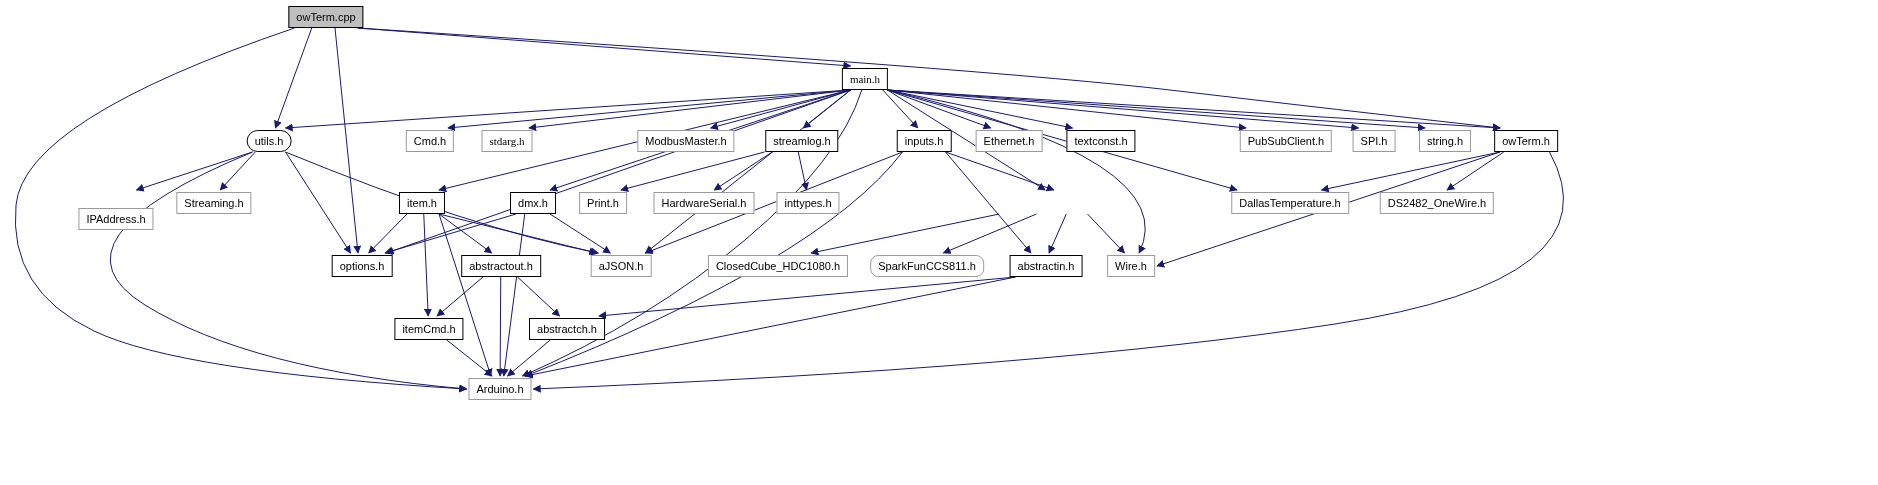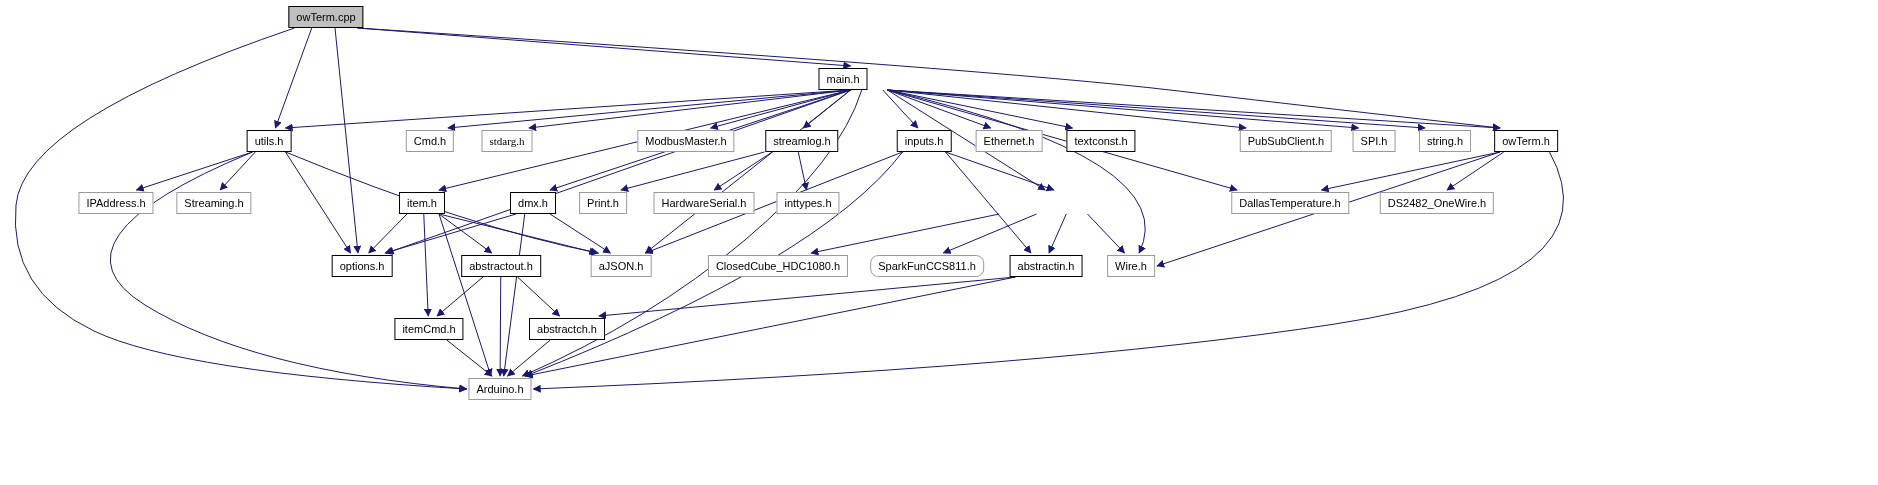--- a/index.html
+++ b/index.html
@@ -97,34 +97,34 @@
       <path d="M1015.5,277 L525.5,376" class="edge" marker-end="url(#arrowhead)"></path>
       <path d="M446.75,340 L492.0125,376" class="edge" marker-end="url(#arrowhead)"></path>
       <path d="M550.25,340 L507.5375,376" class="edge" marker-end="url(#arrowhead)"></path>
       <path d="M1500,152 L1321.5,190" class="edge" marker-end="url(#arrowhead)"></path>
       <path d="M1503.75,152 L1447.0125,190" class="edge" marker-end="url(#arrowhead)"></path>
       <path d="M1500,152 L1157,266" class="edge" marker-end="url(#arrowhead)"></path>
       <path d="M1549.5,152 Q1620,280 1335,324 Q1050,368 533.5,389" class="edge" marker-end="url(#arrowhead)"></path>
     </svg>
 
 <div class="node current" title="owTerm.cpp" style="left: 326px; top: 6px;">owTerm.cpp</div>
-    <div class="node doc" title="main.h" style="left: 843px; top: 68px;">main.h</div>
-    <div class="node doc" title="utils.h" style="left: 269px; top: 130px;">utils.h</div>
+    <div class="node doc" title="main.h" style="left: 865px; top: 68px; font-family: Liberation Serif, serif;">main.h</div>
+    <div class="node doc" title="utils.h" style="left: 269px; top: 130px; border-radius: 11px;">utils.h</div>
     <div class="node ext" title="Cmd.h" style="left: 430px; top: 130px;">Cmd.h</div>
     <div class="node ext" title="stdarg.h" style="left: 507px; top: 130px; font-family: Liberation Serif, serif;">stdarg.h</div>
     <div class="node ext" title="ModbusMaster.h" style="left: 686px; top: 130px;">ModbusMaster.h</div>
     <div class="node doc" title="streamlog.h" style="left: 795px; top: 130px; margin-left: 7px;">streamlog.h</div>
     <div class="node doc" title="inputs.h" style="left: 924px; top: 130px;">inputs.h</div>
     <div class="node ext" title="Ethernet.h" style="left: 1009px; top: 130px;">Ethernet.h</div>
     <div class="node doc" title="textconst.h" style="left: 1101px; top: 130px;">textconst.h</div>
     <div class="node ext" title="PubSubClient.h" style="left: 1286px; top: 130px;">PubSubClient.h</div>
     <div class="node ext" title="SPI.h" style="left: 1374px; top: 130px;">SPI.h</div>
     <div class="node ext" title="string.h" style="left: 1445px; top: 130px;">string.h</div>
     <div class="node doc" title="owTerm.h" style="left: 1526px; top: 130px;">owTerm.h</div>
-    <div class="node ext" title="IPAddress.h" style="left: 116px; top: 192px;">IPAddress.h</div>
+    <div class="node ext" title="IPAddress.h" style="left: 116px; top: 208px;">IPAddress.h</div>
     <div class="node ext" title="Streaming.h" style="left: 214px; top: 192px;">Streaming.h</div>
     <div class="node doc" title="item.h" style="left: 422px; top: 192px;">item.h</div>
     <div class="node doc" title="dmx.h" style="left: 533px; top: 192px;">dmx.h</div>
     <div class="node ext" title="Print.h" style="left: 603px; top: 192px;">Print.h</div>
     <div class="node ext" title="HardwareSerial.h" style="left: 704px; top: 192px;">HardwareSerial.h</div>
     <div class="node ext" title="inttypes.h" style="left: 808px; top: 192px;">inttypes.h</div>
     <div class="node ext" title="DallasTemperature.h" style="left: 1290px; top: 192px;">DallasTemperature.h</div>
     <div class="node ext" title="DS2482_OneWire.h" style="left: 1437px; top: 192px;">DS2482_OneWire.h</div>
     <div class="node doc" title="options.h" style="left: 362px; top: 255px;">options.h</div>
     <div class="node doc" title="abstractout.h" style="left: 501px; top: 255px;">abstractout.h</div>

